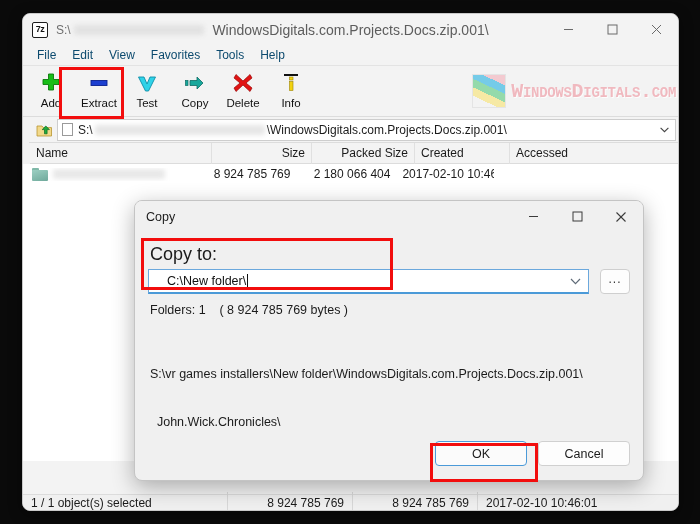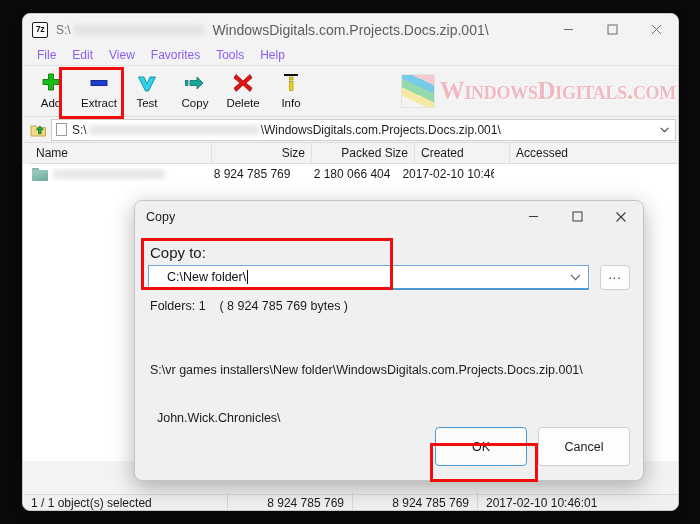--- a/index.html
+++ b/index.html
@@ -90,21 +90,21 @@
   .menubar {
     height: 21px;
     display: flex;
     align-items: center;
     padding-left: 6px;
     background: #f3f3f3;
     border-bottom: 1px solid #e3e3e3;
   }
   .menu-item {
     font-size: 12px;
-    color: #8b5cf6;
+    color: #0c4a6e;
     padding: 1px 8px;
     white-space: nowrap;
   }
 
   
   .toolbar {
     position: relative;
     height: 51px;
     background: #f3f3f3;
     display: flex;
@@ -144,39 +144,40 @@
   .wm-logo {
     width: 34px; height: 34px;
     background:
       linear-gradient(205deg, #f4c8cf 0%, #f4c8cf 22%, #6fc9e8 22%, #6fc9e8 40%,
                       #8fd9a8 40%, #8fd9a8 58%, #f7e9a0 58%, #f7e9a0 76%, #f3f3f3 76%);
     border: 1px solid #e4e4e4;
     margin-right: 5px;
     filter: blur(0.3px);
   }
   .wm-text {
-    font-size: 25px;
+    font-size: 20px;
     font-weight: bold;
     color: #f0b6bd;
     font-variant: small-caps;
     letter-spacing: -0.3px;
     text-shadow: 1px 1px 0 rgba(255,255,255,0.85);
     white-space: nowrap;
-    font-family: Liberation Serif, serif;
+    font-family: Liberation Mono, monospace;
   }
 
   
   .addressbar {
     position: relative;
     height: 26px;
     background: #f3f3f3;
     display: flex;
     align-items: center;
     padding: 0 2px 0 4px;
     border-bottom: 1px solid #dcdcdc;
+    margin-left: 6px;
   }
   .up-btn {
     width: 22px; height: 22px;
     display: flex; align-items: center; justify-content: center;
   }
   .addr-combo {
     flex: 1;
     height: 22px;
     margin-left: 2px;
     background: #fff;
@@ -328,21 +329,21 @@
     position: absolute;
     right: 0; top: 0; height: 31px; display: flex;
   }
   .dlg-btn {
     width: 44px; height: 31px;
     display: flex; align-items: center; justify-content: center;
     color: #3b3b3b;
   }
   .dlg-body { padding: 6px 13px 0 13px; position: relative; }
   .dlg-label {
-    font-size: 15px;
+    font-size: 18px;
     color: #1b1b1b;
     margin: 6px 0 4px 2px;
   }
   .combo-row { display: flex; align-items: center; }
   .combo {
     flex: 1;
     height: 25px;
     background: #fff;
     border: 1px solid #6ba8dd;
     border-bottom: 2px solid #4b9ad8;
@@ -393,21 +394,21 @@
     line-height: 16px;
     white-space: pre;
   }
   .dlg-footer {
     position: absolute;
     right: 13px; bottom: 14px;
     display: flex;
     gap: 11px;
   }
   .dbtn {
-    width: 92px; height: 39px;
+    width: 92px; height: 25px;
     border-radius: 4px;
     font-size: 12.5px;
     color: #1b1b1b;
     display: flex; align-items: center; justify-content: center;
     background: #fdfdfd;
     border: 1px solid #d0d0d0;
   }
   .dbtn.primary {
     border: 1.5px solid #4b9ad8;
     background: #fbfbfb;

